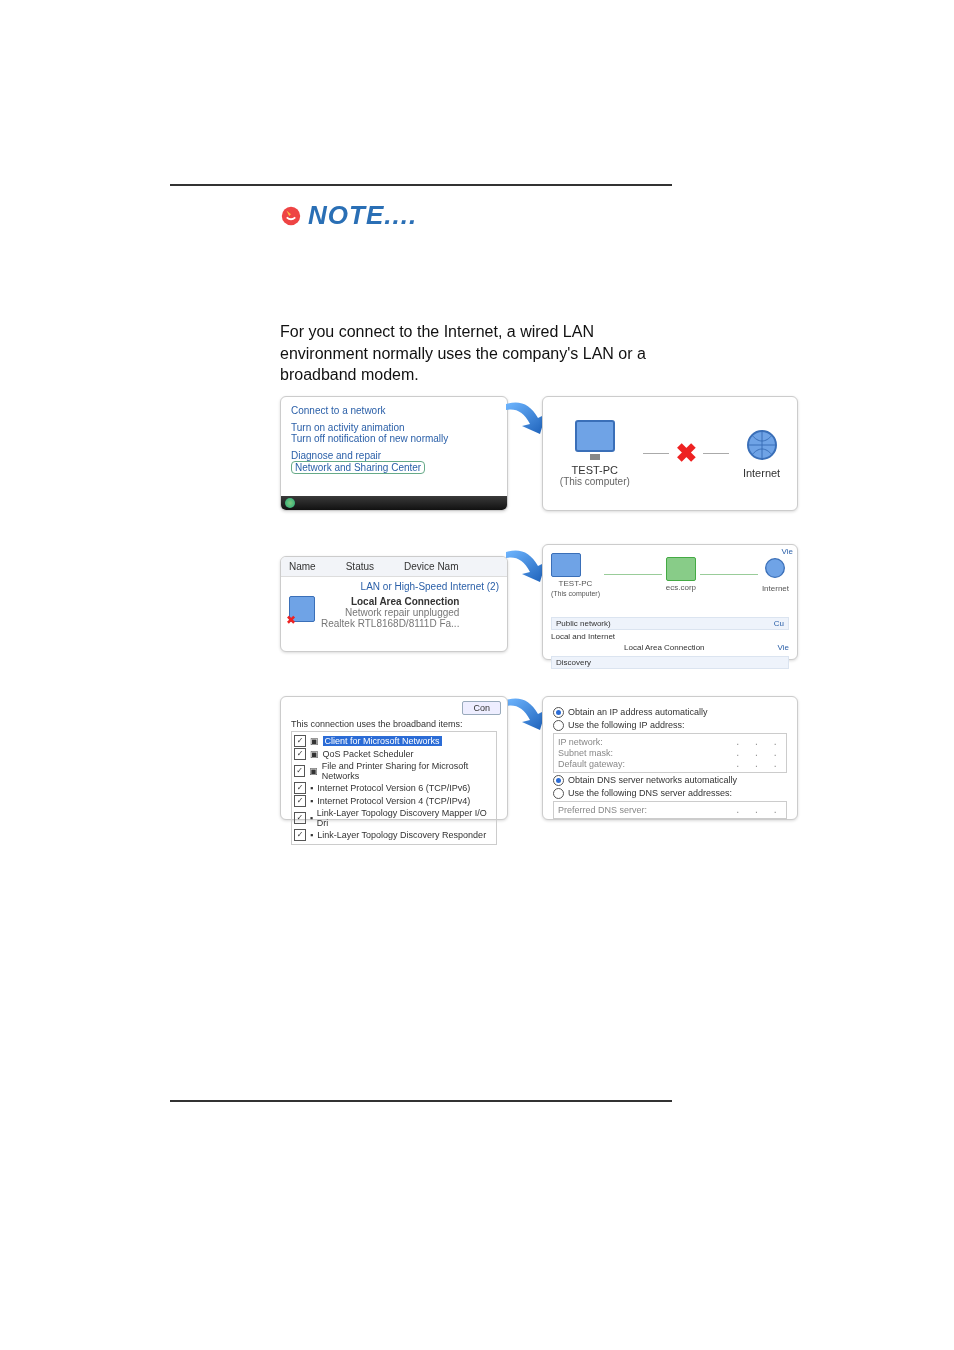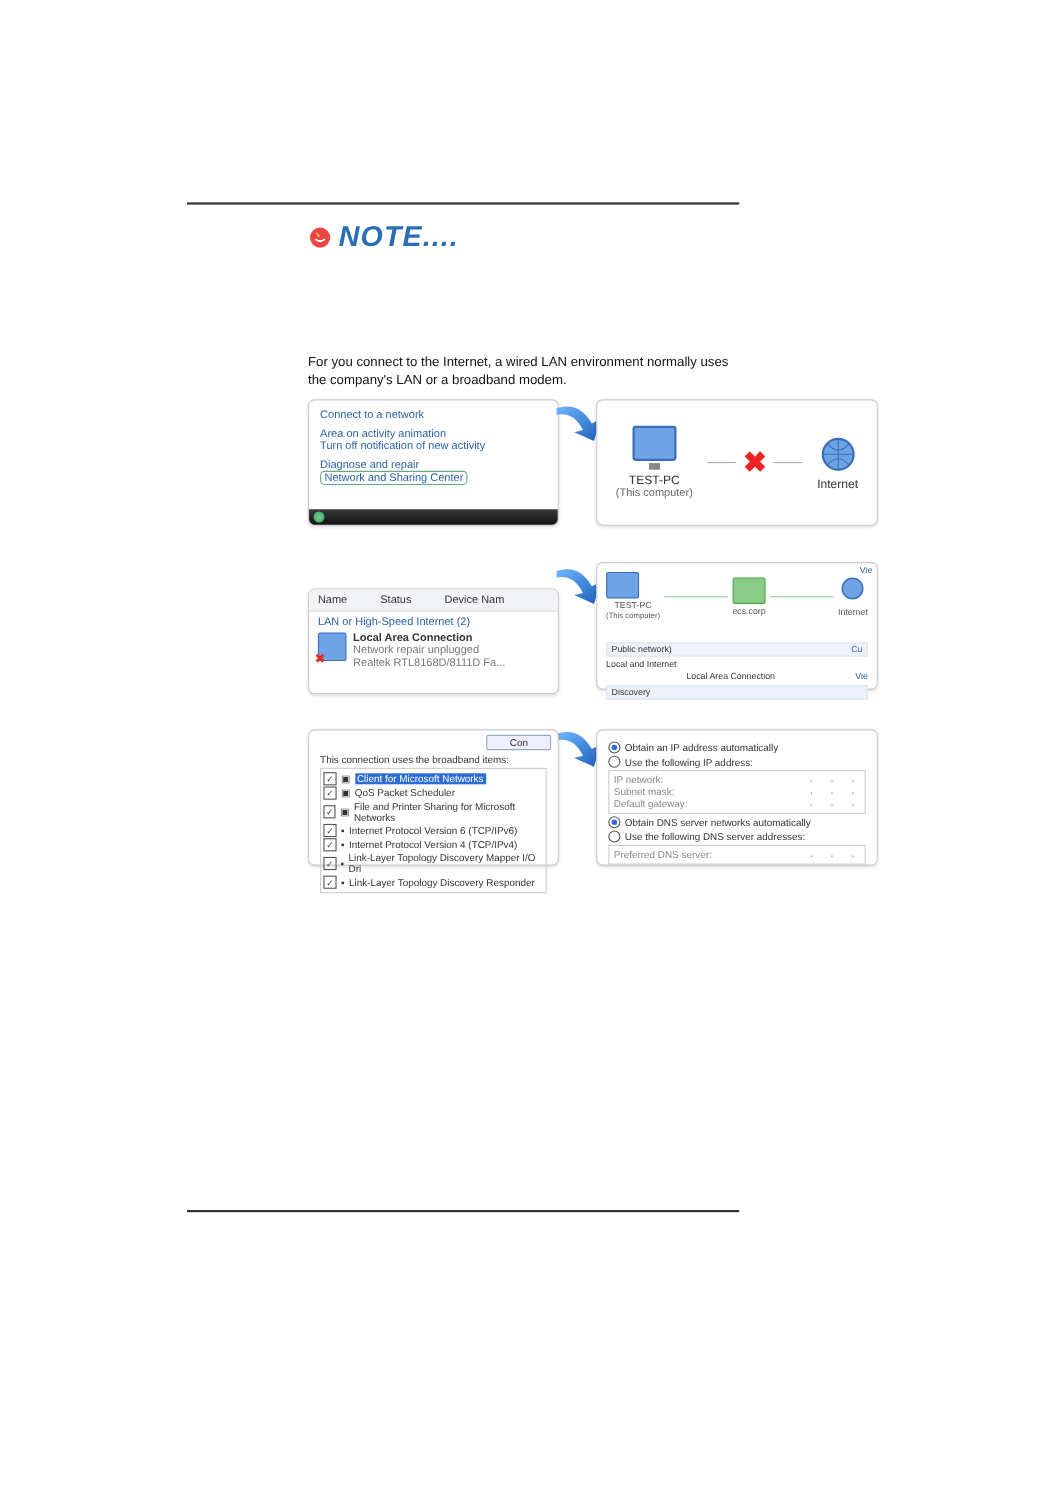--- a/index.html
+++ b/index.html
@@ -35,21 +35,21 @@
     width: 22px; height: 22px;
   }
   .note-text {
     font-size: 26px;
     font-weight: bold;
     font-style: italic;
     color: #2a6fb5;
     letter-spacing: 1px;
   }
   .lead {
-    font-size: 12px;
+    font-size: 16px;
     color: #111;
     line-height: 1.35;
     margin-bottom: 10px;
   }
   .figure-area {
     position: relative;
     width: 520px;
     height: 560px;
   }
   .panel {
@@ -64,40 +64,40 @@
     color: #333;
   }
   .panel .link { color: #2a5fa8; cursor: default; }
   .ringed { border: 1px solid #6a8; padding: 0 3px; border-radius: 4px; display:inline-block; }
   .arrow {
     position: absolute;
   }
   
   .p1 { top: 0; left: 0; width: 228px; height: 115px; }
   .p2 { top: 0; left: 262px; width: 256px; height: 115px; display:flex; align-items:center; justify-content:space-around; }
-  .p3 { top: 172px; left: 0; width: 228px; height: 96px; padding:0; overflow:hidden; }
+  .p3 { top: 160px; left: 0; width: 228px; height: 96px; padding:0; overflow:hidden;text-align:right; }
   .p4 { top: 148px; left: 262px; width: 256px; height: 116px; padding:6px 8px; }
   .p5 { top: 300px; left: 0; width: 228px; height: 124px; font-size:9px; }
   .p6 { top: 300px; left: 262px; width: 256px; height: 124px; font-size:9px; }
   .mini-comp {
     display:flex; flex-direction:column; align-items:center; font-size:10px; color:#333;
   }
   .mini-comp .monitor { width:36px; height:28px; background:#6fa3e6; border:2px solid #3a6fb8; border-radius:3px; }
   .mini-comp .stand { width:10px; height:6px; background:#888; margin-top:2px; }
   .red-x { font-size:26px; color:#e22; font-weight:bold; }
   .p3-header { display:flex; background:#f2f4f8; border-bottom:1px solid #ddd; font-size:10px; padding:4px 8px; gap:30px; }
   .p3-body { padding:4px 8px; font-size:10px; }
   .p3-item { display:flex; align-items:flex-start; gap:6px; margin-top:4px; }
   .p3-icon { width:24px; height:24px; background:#6fa3e6; border:1px solid #3a6fb8; border-radius:2px; flex-shrink:0; position:relative; }
   .p3-icon.x::after { content:"✖"; color:#e22; position:absolute; bottom:-6px; left:-4px; font-size:12px; }
   .p4-row { display:flex; align-items:center; justify-content:space-between; margin:2px 0; }
   .p4-small-monitor { width:28px; height:22px; background:#6fa3e6; border:1px solid #3a6fb8; border-radius:2px; }
   .p4-label { font-size:8px; color:#555; margin-top:2px; }
   .p4-bar { background:#eef3fb; border:1px solid #dbe4f0; font-size:8px; padding:1px 4px; margin-top:20px; }
-  .p5 .btn { position:absolute; top:4px; right:6px; background:#eef; border:1px solid #9ab; padding:1px 20px; font-size:9px; border-radius:2px; }
+  .p5 .btn { position:absolute; top:4px; right:6px; background:#eef; border:1px solid #9ab; padding:1px 10px; font-size:9px; border-radius:2px; }
   .chk { display:flex; align-items:center; gap:4px; margin:1px 0; }
   .chk .box { width:10px; height:10px; border:1px solid #555; display:flex; align-items:center; justify-content:center; font-size:8px; }
   .chk .highlight { background:#2b6cd6; color:#fff; padding:0 2px; }
   .p6 .radio-row { display:flex; align-items:center; gap:4px; margin:2px 0; }
   .p6 .radio { width:9px; height:9px; border:1px solid #555; border-radius:50%; display:flex; align-items:center; justify-content:center; }
   .p6 .radio.on::after { content:""; width:5px; height:5px; background:#2b6cd6; border-radius:50%; }
   .p6 fieldset { border:1px solid #ccc; margin:2px 0; padding:2px 4px; }
   .p6 .field-row { display:flex; justify-content:space-between; margin:1px 0; color:#888; }
   .p6 .dots { letter-spacing:4px; font-family:monospace; color:#999; }
   .taskbar { position:absolute; bottom:0; left:0; right:0; height:14px; background:linear-gradient(#3a3a3a,#111); border-bottom-left-radius:5px; border-bottom-right-radius:5px; }
@@ -120,22 +120,22 @@
     <span class="note-text">NOTE....</span>
   </div>
 
   <p class="lead">For you connect to the Internet, a wired LAN environment normally uses the company's LAN or a broadband modem.</p>
 
   <div class="figure-area">
 
     <div class="panel p1">
       <div class="link">Connect to a network</div>
       <div style="height:6px"></div>
-      <div class="link">Area on activity animation</div>
-      <div class="link">Turn off notification of new activity</div>
+      <div class="link">Turn on activity animation</div>
+      <div class="link">Turn off notification of new normally</div>
       <div style="height:6px"></div>
       <div class="link">Diagnose and repair</div>
       <div><span class="link ringed">Network and Sharing Center</span></div>
       <div class="taskbar">
           <span class="start"></span>
         </div>
     </div>
 
     <svg class="arrow" style="top:2px;left:222px" width="48" height="40">
       <defs>

